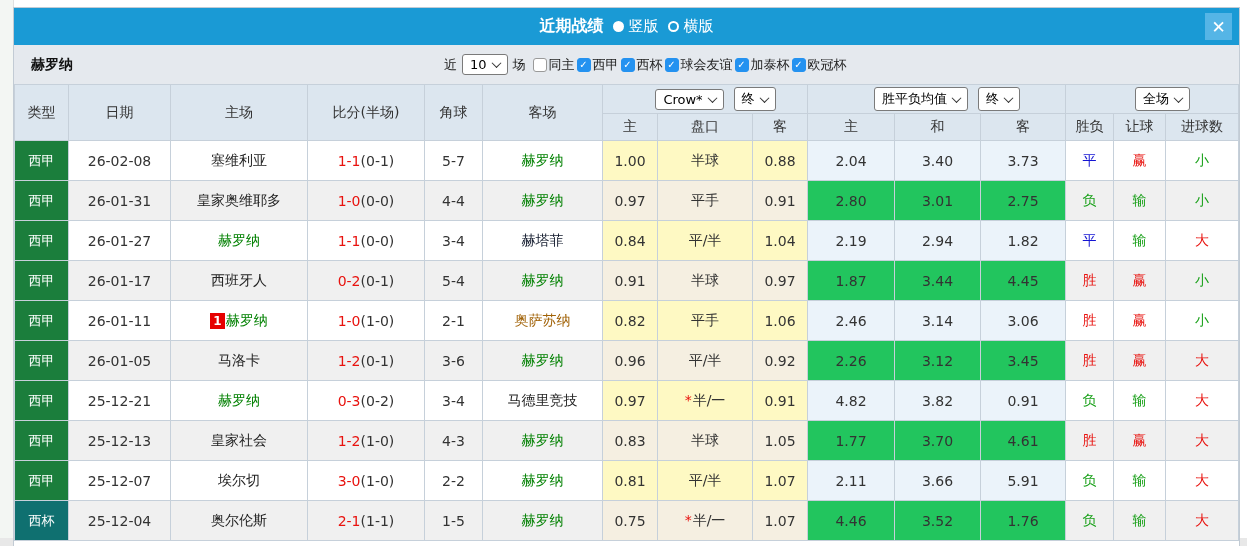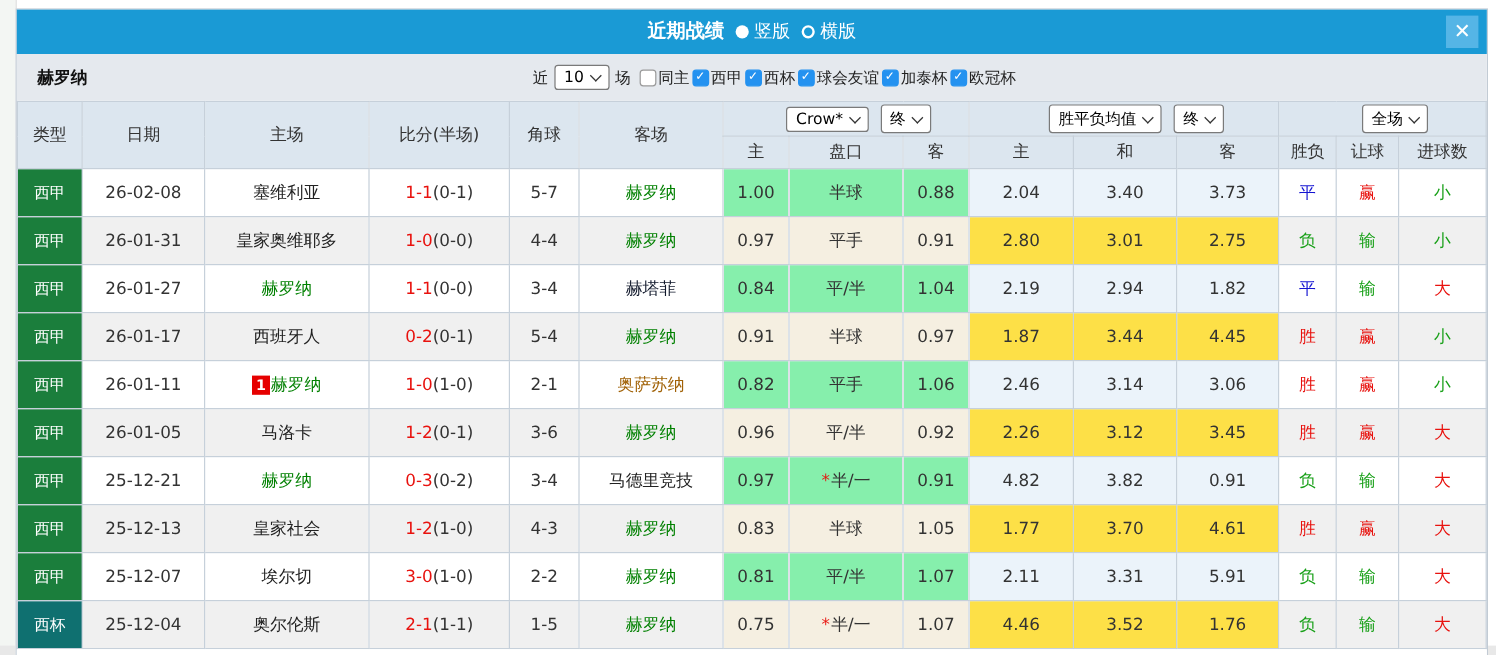--- a/index.html
+++ b/index.html
@@ -33,24 +33,24 @@
   
   table{width:100%;border-collapse:collapse;table-layout:fixed;}
   th,td{border:1px solid #c6d0da;text-align:center;overflow:hidden;white-space:nowrap;}
   thead th{background:#dce6ef;color:#333;font-weight:normal;font-size:14px;}
   thead tr.h1 th{height:26px;}
   thead tr.h2 th{height:24px;}
   .grp{display:flex;align-items:center;justify-content:center;gap:10px;margin-left:21px;}
   tbody td{height:37px;font-size:14px;color:#333;background:#fff;}
   tbody tr.alt td{background:#f0f0f0;}
   tbody td.league{color:#fff;font-size:13px;}
-  tbody td.ah{background:#86efac;}
+  tbody td.ah{background:#fef9c3;}
   tbody tr.alt td.ah{background:#f5efe1;}
   tbody td.eu{background:#ebf3fa;}
-  tbody tr.alt td.eu{background:#fde047;}
+  tbody tr.alt td.eu{background:#22c55e;}
   .rank-badge{display:inline-block;background:#e60000;color:#fff;font-size:12px;line-height:16px;padding:0 3px;margin-right:1px;font-weight:bold;}
   .star{color:#e8120e;margin-right:1px;}
 
   
   .footer{height:31px;display:flex;align-items:center;justify-content:center;font-size:14px;background:#fff;}
 </style>
 </head>
 <body>
 
 <div class="left-strip"></div>
@@ -323,21 +323,21 @@
           <td class="league" style="background: rgb(27, 126, 60);"><span>西甲</span></td>
           <td><span>25-12-07</span></td>
           <td><span style="color: rgb(34, 34, 34);">埃尔切</span></td>
           <td><span style="color: rgb(232, 18, 14);">3-0</span><span>(1-0)</span></td>
           <td><span>2-2</span></td>
           <td><span style="color: rgb(0, 128, 0);">赫罗纳</span></td>
           <td class="ah"><span>0.81</span></td>
           <td class="ah"><span>平/半</span></td>
           <td class="ah"><span>1.07</span></td>
           <td class="eu"><span>2.11</span></td>
-          <td class="eu"><span>3.31</span></td>
+          <td class="eu"><span>3.66</span></td>
           <td class="eu"><span>5.91</span></td>
           <td><span style="color: rgb(24, 160, 24);">负</span></td>
           <td><span style="color: rgb(24, 160, 24);">输</span></td>
           <td><span style="color: rgb(232, 18, 14);">大</span></td>
         </tr>
         <tr class="alt">
           <td class="league" style="background: rgb(15, 112, 112);"><span>西杯</span></td>
           <td><span>25-12-04</span></td>
           <td><span style="color: rgb(34, 34, 34);">奥尔伦斯</span></td>
           <td><span style="color: rgb(232, 18, 14);">2-1</span><span>(1-1)</span></td>

